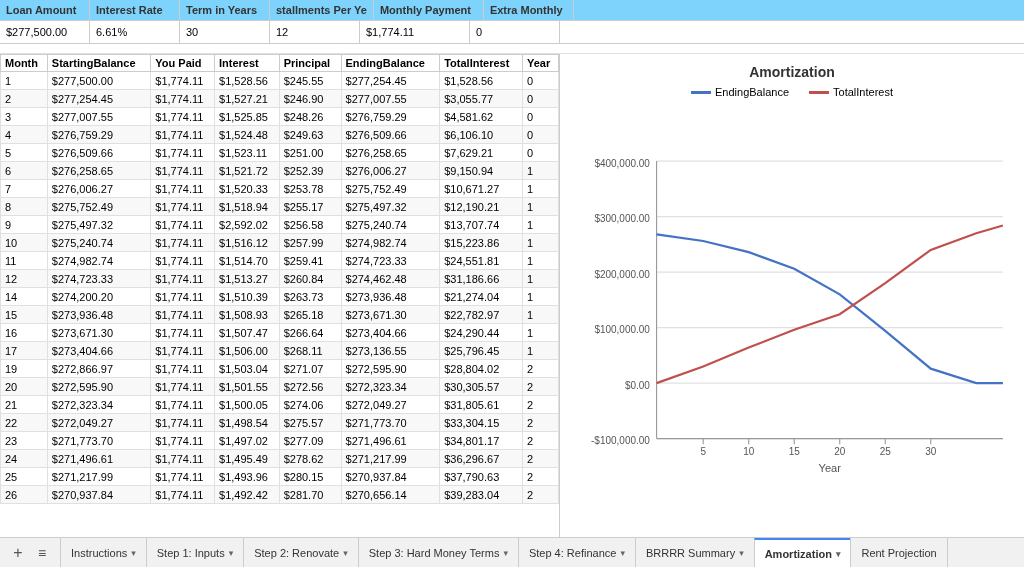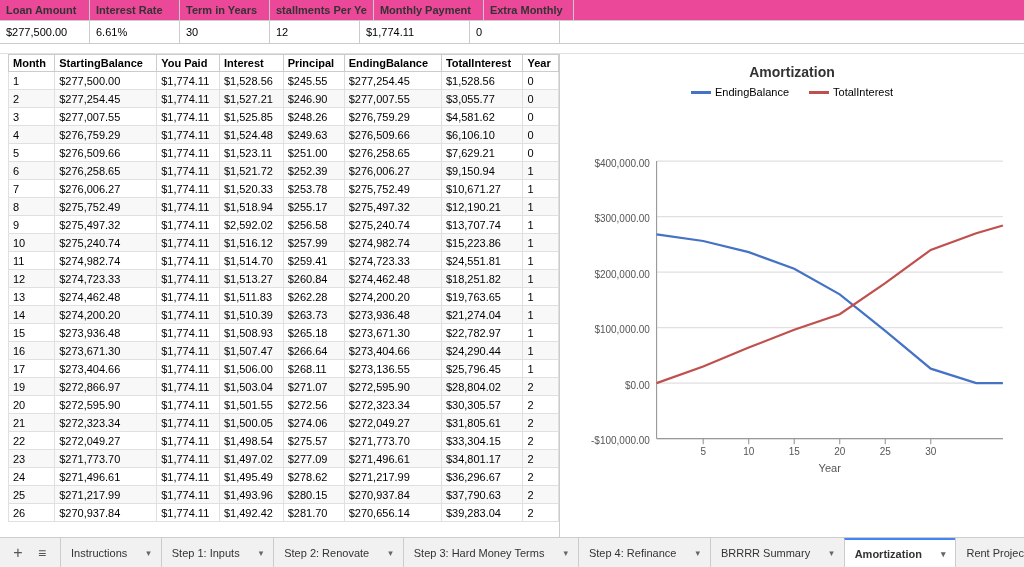--- a/index.html
+++ b/index.html
@@ -5,21 +5,21 @@
     * { box-sizing: border-box; margin: 0; padding: 0; }
     body { font-family: Arial, sans-serif; font-size: 12px; background: #fff; overflow: hidden; width: 1024px; height: 567px; display: flex; flex-direction: column; }
 
     
     .top-inputs {
       border-bottom: 1px solid #ccc;
       flex-shrink: 0;
     }
     .input-header-row {
       display: flex;
-      background: #ec4899;
+      background: #7dd3fc;
       border-bottom: 1px solid #ccc;
     }
     .input-header-row .cell {
       border-right: 1px solid #ccc;
       padding: 2px 6px;
       font-size: 11px;
       color: #333;
       font-weight: 600;
       min-width: 90px;
       height: 20px;
@@ -63,21 +63,20 @@
       overflow: hidden;
     }
 
     
     .table-area {
       width: 560px;
       flex-shrink: 0;
       overflow-y: auto;
       overflow-x: hidden;
       border-right: 1px solid #ccc;
-      padding-left: 8px;
     }
 
     table {
       border-collapse: collapse;
       width: 100%;
       font-size: 11px;
     }
     table th {
       background: #fff;
       border: 1px solid #ccc;
@@ -160,21 +159,21 @@
       align-items: center;
       padding: 0 10px;
       border-right: 1px solid #ccc;
       border-left: 1px solid #ccc;
       margin-right: -1px;
       cursor: pointer;
       font-size: 11px;
       color: #333;
       background: #f1f1f1;
       white-space: nowrap;
-      gap: 19px;
+      gap: 4px;
     }
     .tab.active {
       background: #fff;
       border-top: 2px solid #4285f4;
       font-weight: 600;
     }
     .tab-arrow { font-size: 9px; color: #666; }
   </style>
 </head>
 <body>
@@ -329,31 +328,21 @@
             <td>$24,551.81</td>
             <td>1</td>
           </tr>
           <tr>
             <td>12</td>
             <td>$274,723.33</td>
             <td>$1,774.11</td>
             <td>$1,513.27</td>
             <td>$260.84</td>
             <td>$274,462.48</td>
-            <td>$18,251.82</td>
-            <td>1</td>
-          </tr>
-          <tr>
-            <td>13</td>
-            <td>$274,462.48</td>
-            <td>$1,774.11</td>
-            <td>$1,511.83</td>
-            <td>$262.28</td>
-            <td>$274,200.20</td>
-            <td>$19,763.65</td>
+            <td>$31,186.66</td>
             <td>1</td>
           </tr>
           <tr>
             <td>14</td>
             <td>$274,200.20</td>
             <td>$1,774.11</td>
             <td>$1,510.39</td>
             <td>$263.73</td>
             <td>$273,936.48</td>
             <td>$21,274.04</td>

